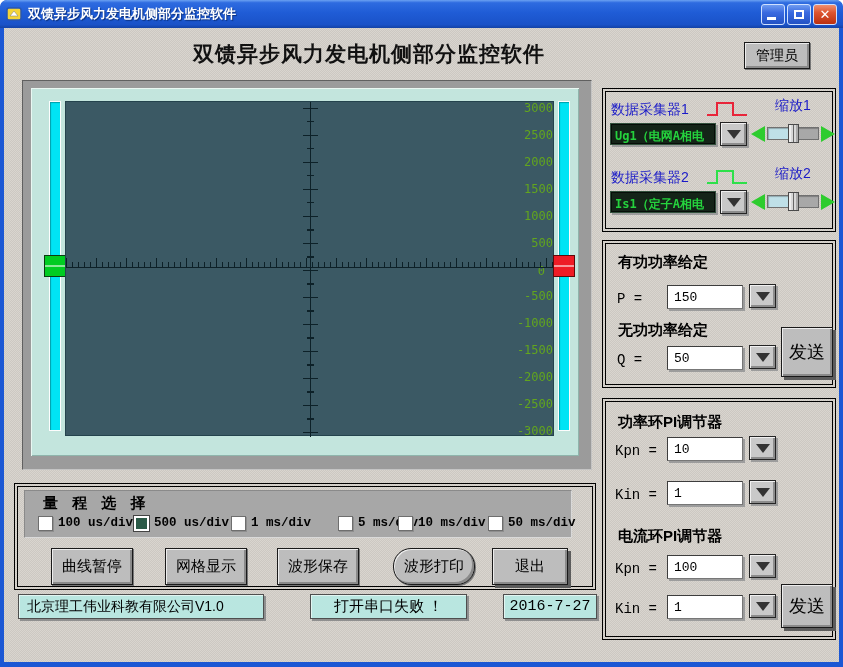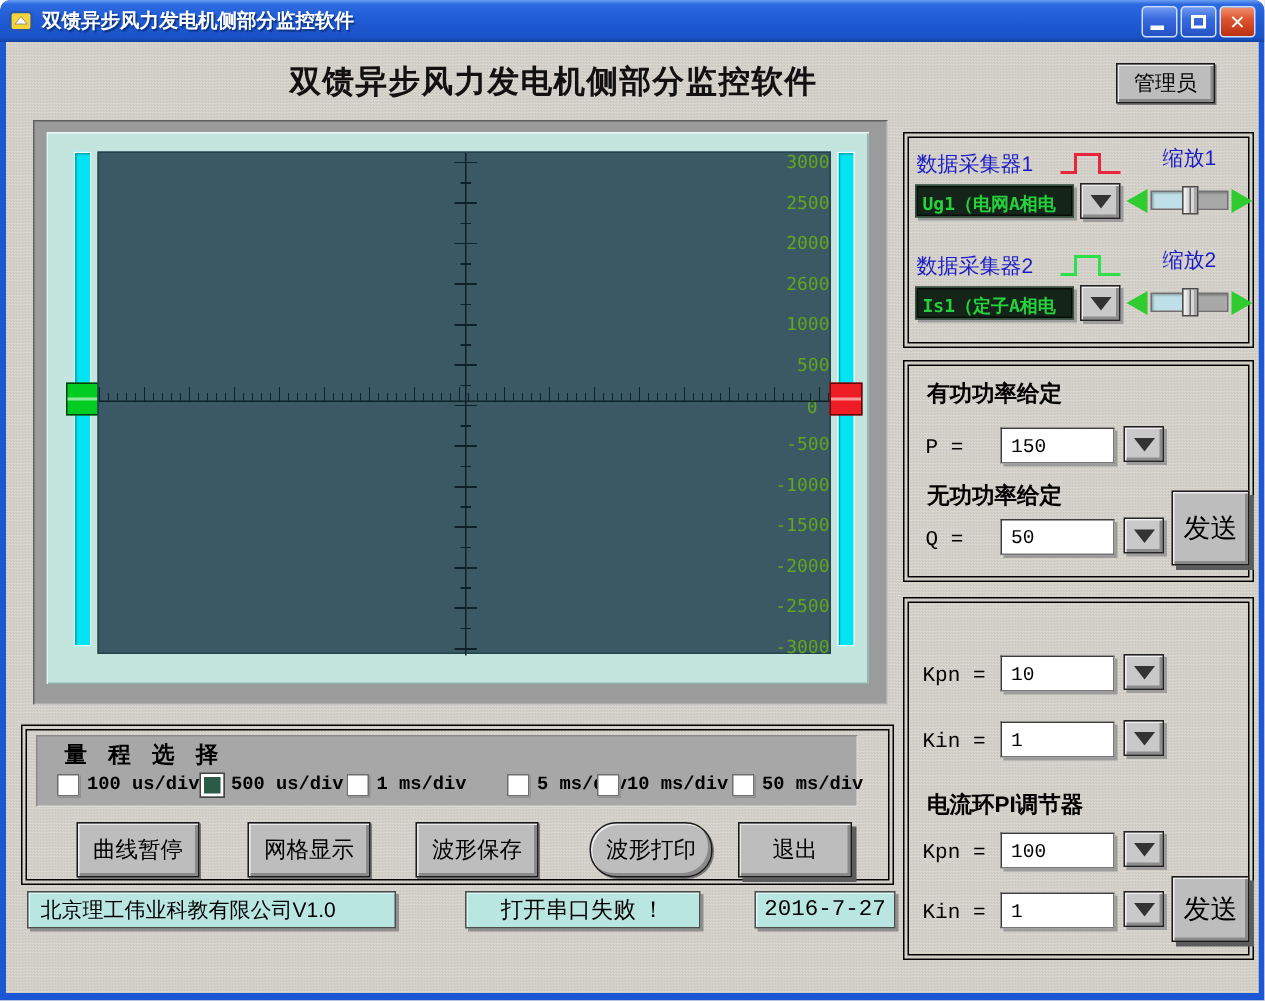--- a/index.html
+++ b/index.html
@@ -151,21 +151,21 @@
     <div class="abs scope">
       <div class="abs scope-inner">
 
         <div class="abs vtrack" style="left:18px;"></div>
         <div class="abs vhandle green" style="left:13px; top:167px;"></div>
 
         <div class="abs plot">
           <span class="ylabel yl0">3000</span>
           <span class="ylabel yl1">2500</span>
           <span class="ylabel yl2">2000</span>
-          <span class="ylabel yl3">2600</span>
+          <span class="ylabel yl3">1500</span>
           <span class="ylabel yl4">1000</span>
           <span class="ylabel yl5">500</span>
           <span class="ylabel yl6">0</span>
           <span class="ylabel yl7">-500</span>
           <span class="ylabel yl8">-1000</span>
           <span class="ylabel yl9">-1500</span>
           <span class="ylabel yl10">-2000</span>
           <span class="ylabel yl11">-2500</span>
           <span class="ylabel yl12">-3000</span>
           <div class="abs haxis"></div>
@@ -223,20 +223,21 @@
       <div class="abs panel-title" style="left:15px; top:80px; width:204px;">无功功率给定</div>
       <span class="abs eq-label" style="left:14px; top:111px;">Q =</span>
       <div class="abs tfield" style="left:64px; top:105px; width:76px; height:24px;">50</div>
       <div class="abs dbtn" style="left:146px; top:104px; width:27px; height:24px;">
         <span class="tri-down"></span>
       </div>
       <div class="abs btn3d btn-send" style="left:178px; top:86px; width:52px; height:50px;">发送</div>
     </div>
 
     <div class="abs lv-frame" style="left:598px; top:370px; width:234px; height:242px;">
+      <div class="abs panel-title" style="left:15px; top:14px; width:204px;">功率环PI调节器</div>
 
       <span class="abs eq-label" style="left:12px; top:44px;">Kpn =</span>
       <div class="abs tfield" style="left:64px; top:38px; width:76px; height:24px;">10</div>
       <div class="abs dbtn" style="left:146px; top:37px; width:27px; height:24px;">
         <span class="tri-down"></span>
       </div>
 
       <span class="abs eq-label" style="left:12px; top:88px;">Kin =</span>
       <div class="abs tfield" style="left:64px; top:82px; width:76px; height:24px;">1</div>
       <div class="abs dbtn" style="left:146px; top:81px; width:27px; height:24px;">

